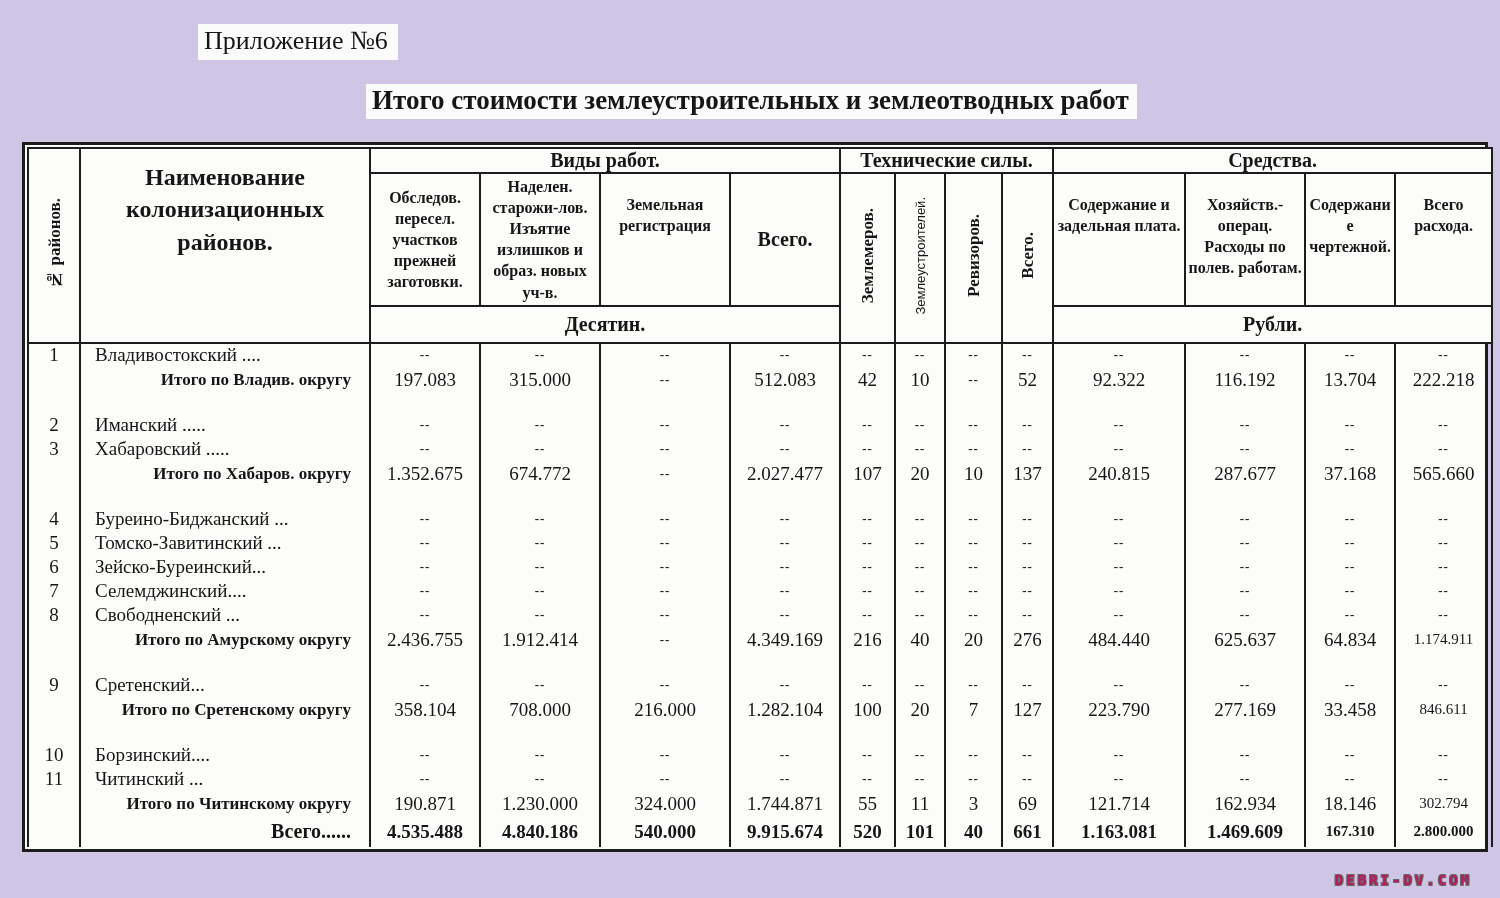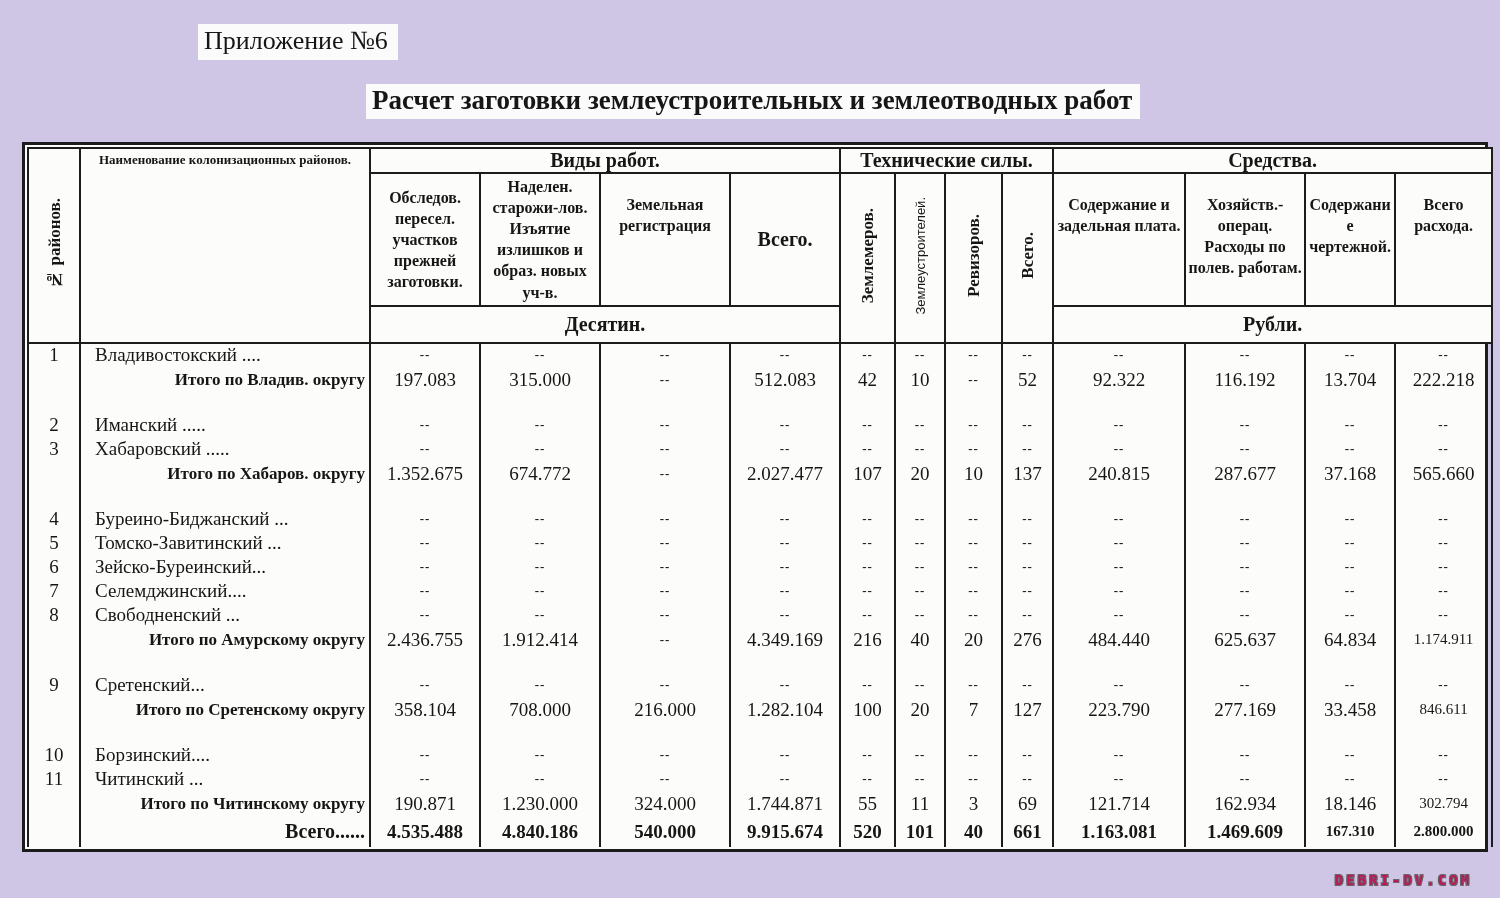--- a/index.html
+++ b/index.html
@@ -23,62 +23,62 @@
     position:absolute; left:22px; top:142px; width:1466px;
     border:3px solid #1c1c1c; background:#fcfcfa; padding:2px;
   }
   table { border-collapse:collapse; width:100%; table-layout:fixed; }
   th, td { border:2px solid #1c1c1c; overflow:hidden; }
   thead th { font-weight:bold; text-align:center; background:#fcfcfa; }
   .h-group { font-size:20px; height:17px; }
   .h-sub { font-size:16px; line-height:1.32; height:130px; vertical-align:middle; padding:2px 1px; }
   .h-sub.vtop { vertical-align:top; padding-top:20px;text-align:center; }
   .h-unit { font-size:20px; height:37px; }
-  .h-name { vertical-align:top; padding-top:2px; font-size:13px; line-height:1.35; }
+  .h-name { vertical-align:top; padding-top:12px; font-size:24px; line-height:1.35; }
   .vert {
     vertical-align:middle; text-align:center;
   }
   .vert span {
     writing-mode:vertical-rl; transform:rotate(180deg);
     font-size:17px; font-weight:bold; white-space:nowrap; line-height:1;
     display:inline-block;
   }
   .vert.thin span {
     font-family:"Liberation Sans","DejaVu Sans",sans-serif;
     font-size:13px; font-weight:normal;
   }
   tbody td { border-top:none; border-bottom:none; vertical-align:middle; }
   tr.district td { height:24px; }
   tr.total td { height:26px; }
   tr.spacer td { height:20px; }
   tr.grand td { height:30px;text-align:center; }
   .c-num { text-align:center; font-size:19px; }
   .c-name { text-align:left; padding-left:14px; font-size:19px; white-space:nowrap; }
   tr.total .c-name, tr.grand .c-name {
-    text-align:right; padding-right:4px; font-weight:bold; font-size:17px;
+    text-align:right; padding-right:18px; font-weight:bold; font-size:17px;
   }
   tr.grand .c-name { font-size:20px; }
   .c-val { text-align:center; font-size:19px; }
   tr.grand .c-val { font-weight:bold; font-size:19px; }
   td.dash { font-size:13px; font-weight:bold; letter-spacing:1px; }
   td.small { font-size:15px; }
   tr.grand td.small { font-size:15px; }
   .watermark {
     position:absolute; right:28px; bottom:10px;
     font-family:"DejaVu Sans Mono","Liberation Mono",monospace;
     font-size:14px; font-weight:bold; letter-spacing:3px;
     color:#be185d;
     text-shadow:1px 1px 0 #666, -1px -1px 0 #666, 1px -1px 0 #666, -1px 1px 0 #666;
   }
 </style>
 </head>
 <body>
 
 <div class="appendix">Приложение №6</div>
-<div class="doc-title">Расчет заготовки землеустроительных и землеотводных работ</div>
+<div class="doc-title">Итого стоимости землеустроительных и землеотводных работ</div>
 
 <div class="sheet">
   <table>
     <colgroup>
       <col style="width:52px">
         <col style="width:290px">
       <col style="width:110px">
         <col style="width:120px">
         <col style="width:130px">
         <col style="width:110px">

